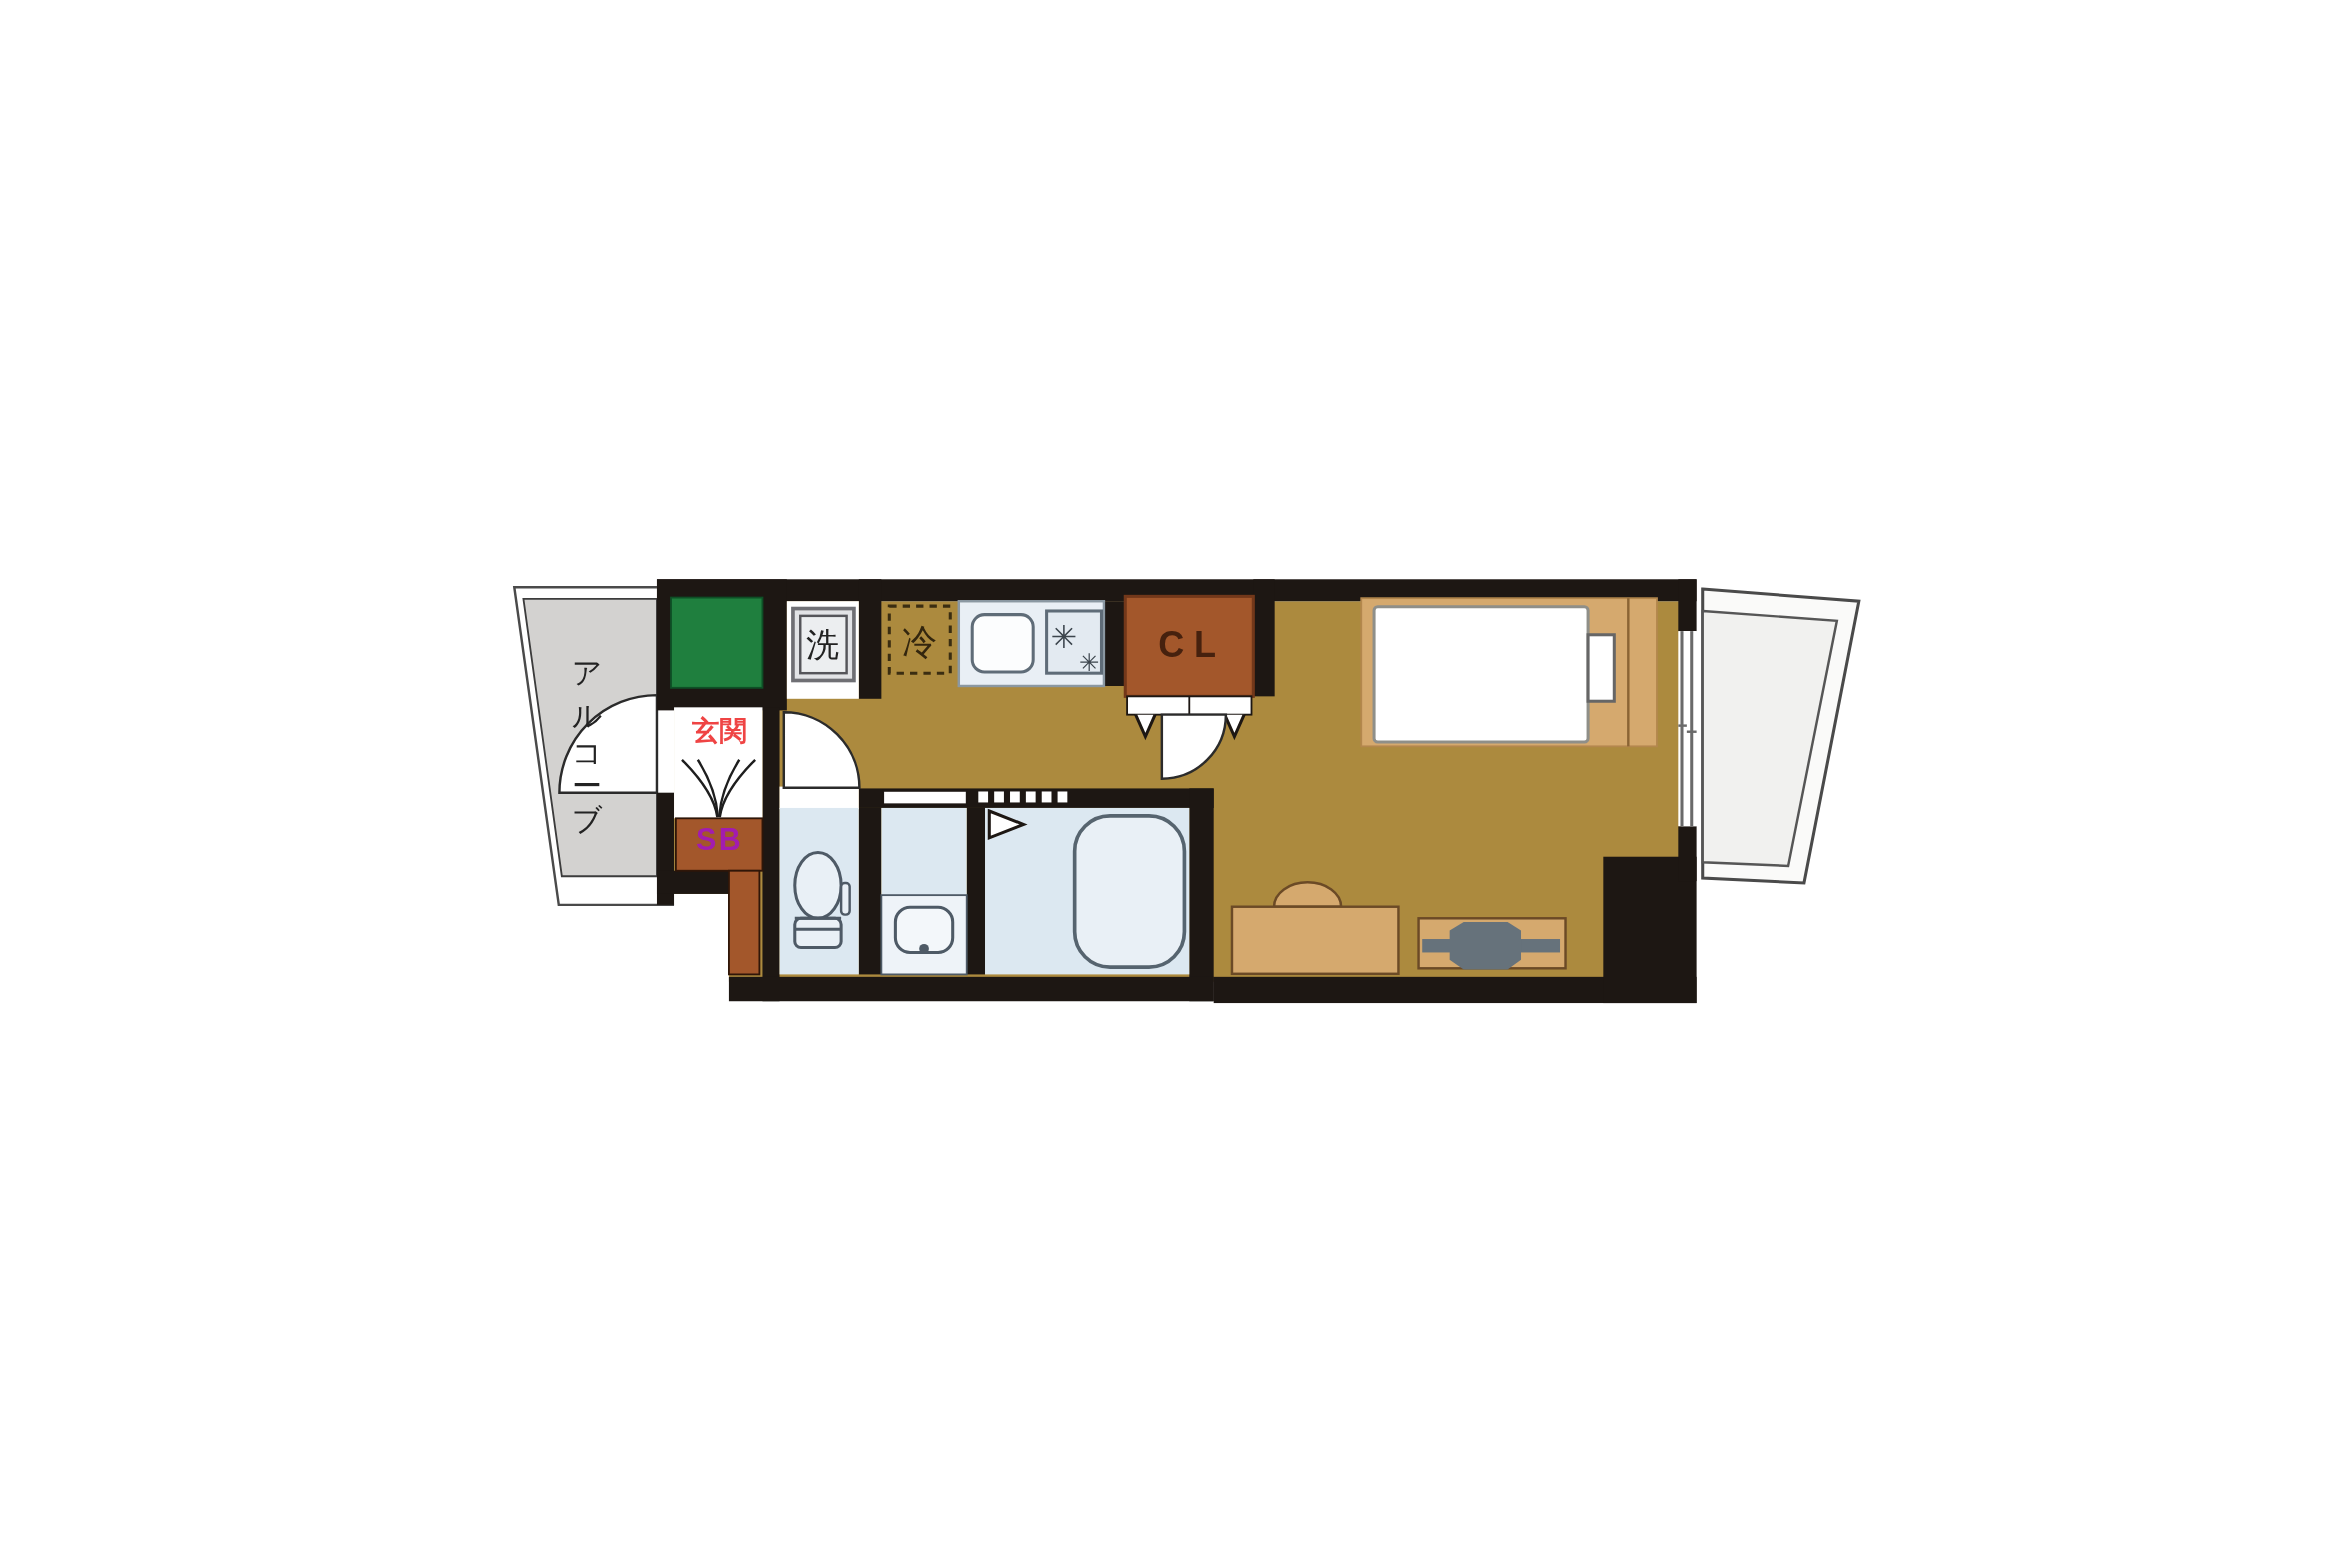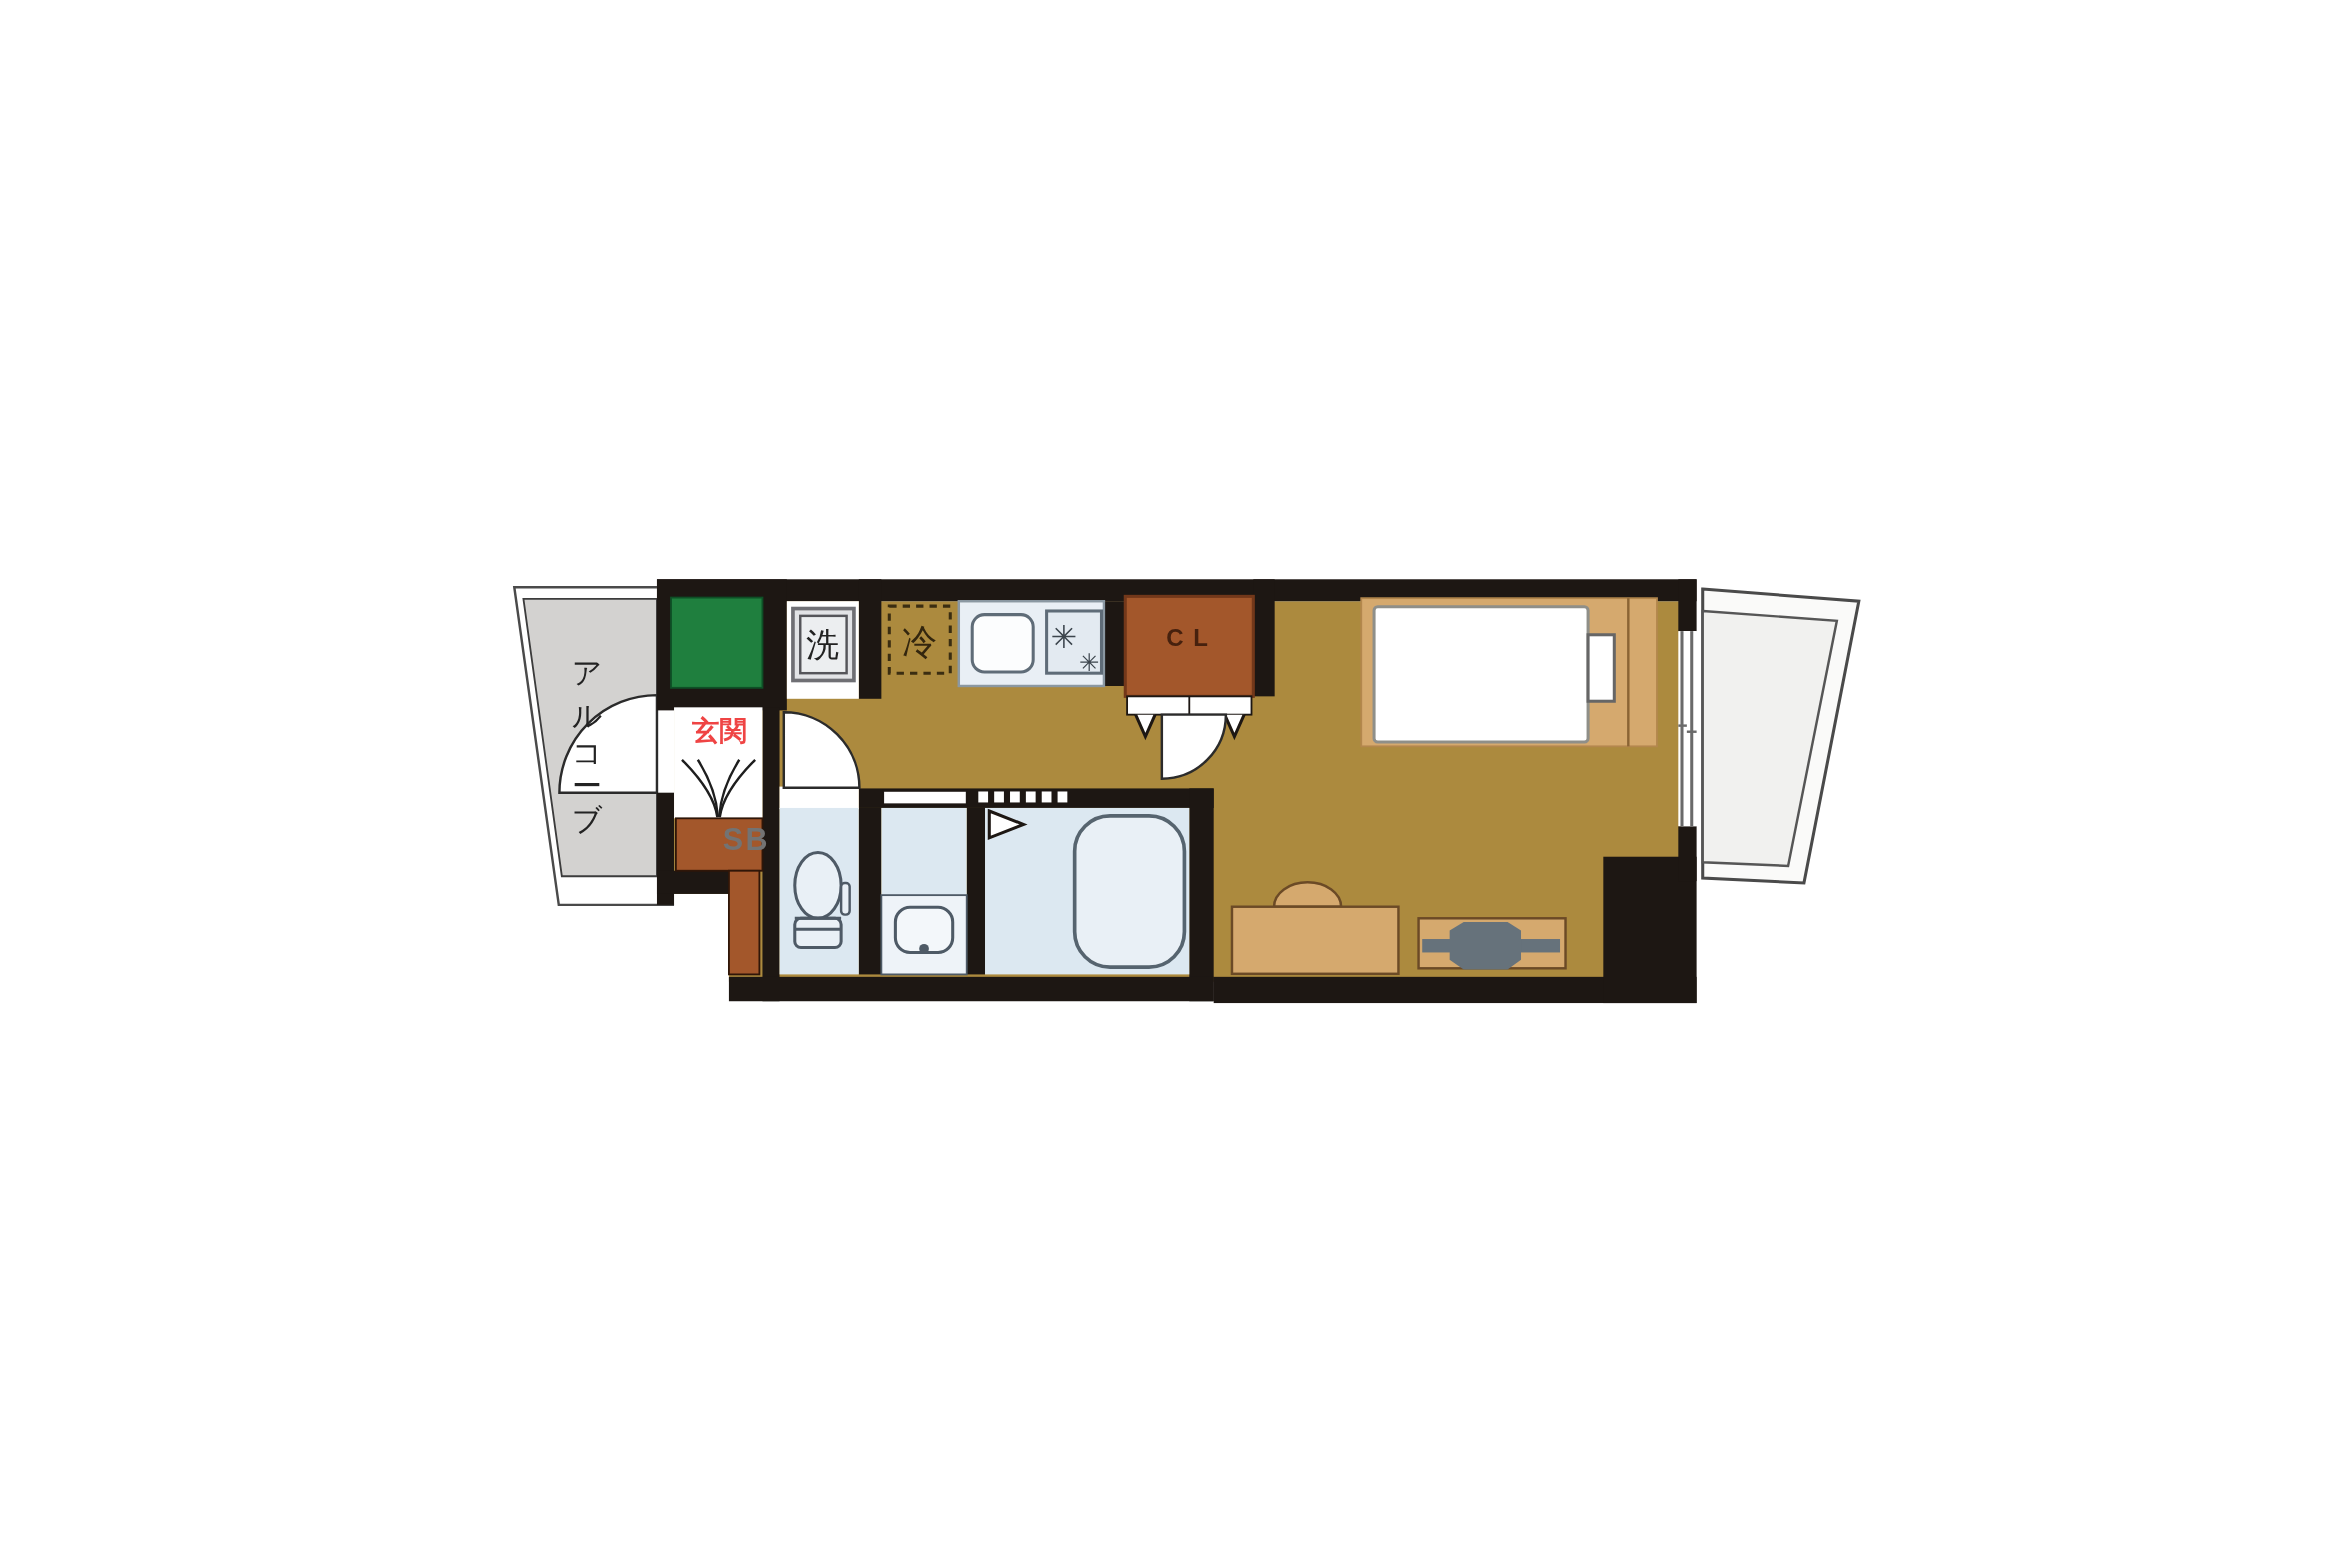--- a/index.html
+++ b/index.html
@@ -7,22 +7,22 @@
   #canvas{position:relative;width:2342px;height:1561px;background:#ffffff;overflow:hidden;}
   #plan-svg{position:absolute;left:0;top:0;width:2342px;height:1561px;}
   .wall{fill:#1d1713;stroke:none;}
   .whitefill{fill:#ffffff;stroke:#2b2b2b;stroke-width:4;}
   .fixline{stroke:#4e5a66;stroke-width:5;fill:none;}
   .label{position:absolute;color:#1c1c1c;line-height:1.1;white-space:nowrap;}
   .lbl-alcove{left:571px;top:642px;writing-mode:vertical-rl;font-size:30px;letter-spacing:8.5px;color:#232323;font-weight:500;}
   .lbl-genkan{left:674px;top:716px;width:91px;text-align:center;font-size:27.4px;font-weight:600;color:#ef4444;}
   .lbl-washer{left:789px;top:627px;width:67px;text-align:center;font-size:33px;font-weight:500;color:#222222;}
   .lbl-fridge{left:889px;top:623px;width:61px;text-align:center;font-size:35px;font-weight:500;color:#33260e;}
-  .lbl-cl{left:1125px;top:625px;width:134px;text-align:center;font-size:24px;font-weight:600;letter-spacing:9.8px;color:#46210e;}
-  .lbl-sb{left:676px;top:823px;width:87px;text-align:right;font-size:30.5px;font-weight:600;letter-spacing:2.4px;color:#737373;padding-left:7px;}
+  .lbl-cl{left:1125px;top:625px;width:134px;text-align:center;font-size:36px;font-weight:600;letter-spacing:9.8px;color:#46210e;}
+  .lbl-sb{left:676px;top:823px;width:87px;text-align:center;font-size:30.5px;font-weight:600;letter-spacing:2.4px;color:#a21caf;}
   .burner{font-size:52px;fill:#3c454d;text-anchor:middle;font-family:"DejaVu Sans",sans-serif;}
   .burner2{font-size:40px;fill:#3c454d;text-anchor:middle;font-family:"DejaVu Sans",sans-serif;}
 </style>
 </head>
 <body>
 
 <div id="canvas">
 
   <svg id="plan-svg" viewBox="0 0 3840 2560">
 

